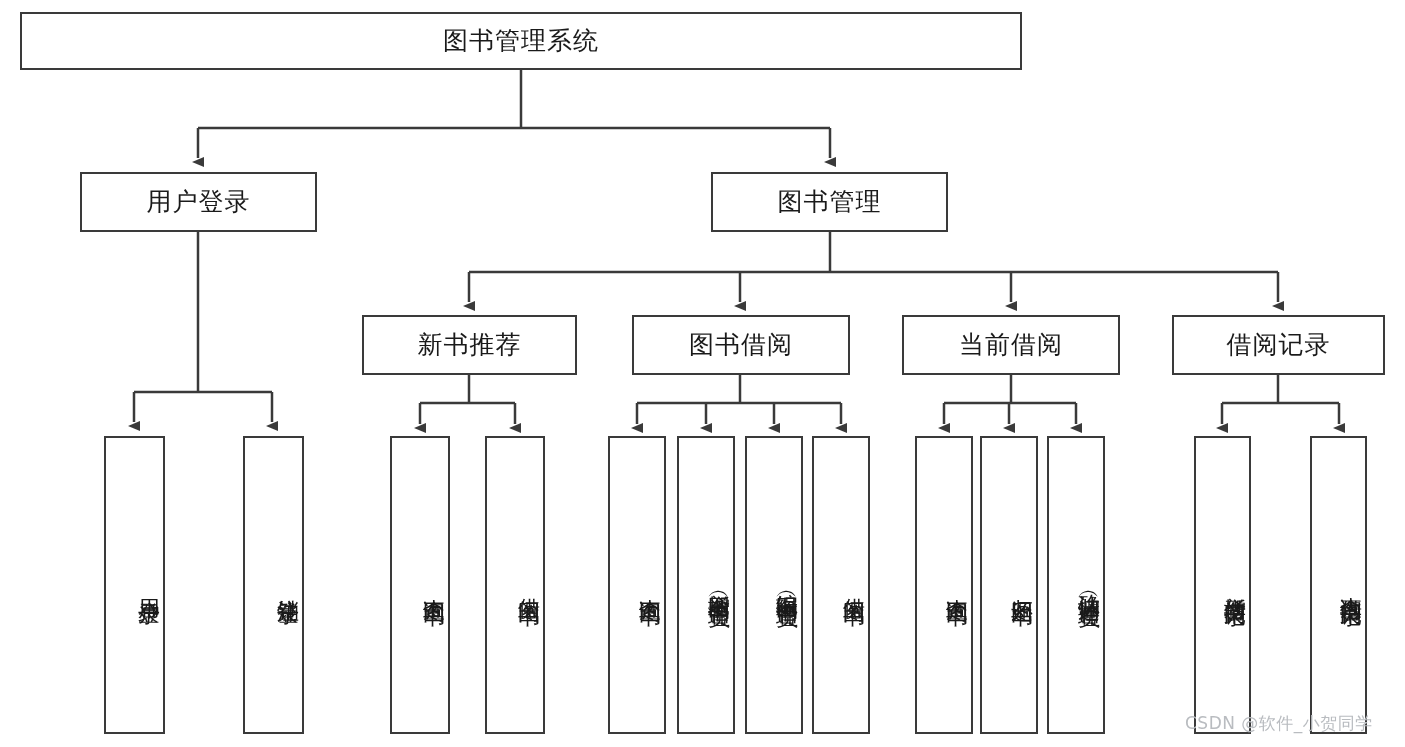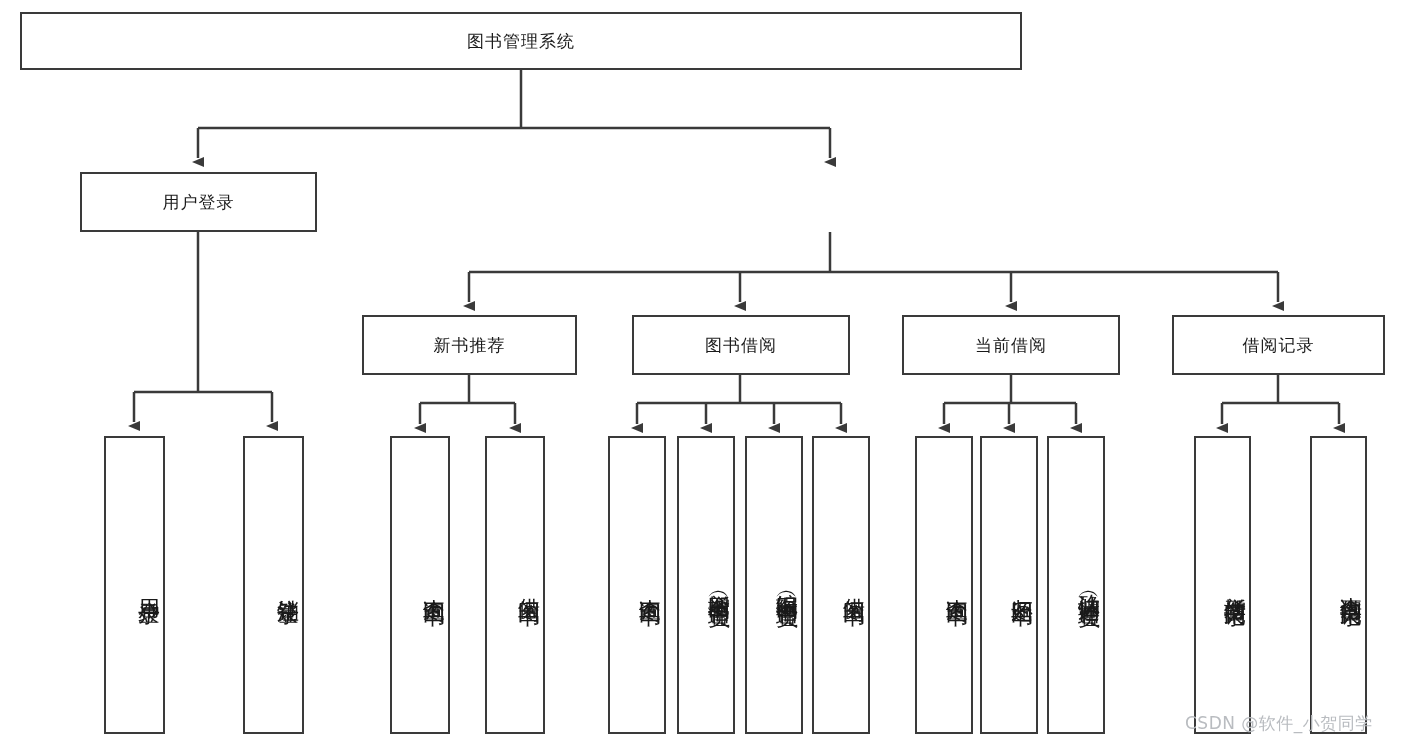--- a/index.html
+++ b/index.html
@@ -32,21 +32,21 @@
     background: #ffffff;
     border: 2px solid #3a3a3a;
     display: flex;
     align-items: center;
     justify-content: center;
     color: #1a1a1a;
     text-align: center;
     z-index: 2;
   }
   .node.h {
-    font-size: 17px;
+    font-size: 25px;
     line-height: 1.2;
     letter-spacing: 1px;
   }
   .node.v {
     writing-mode: vertical-rl;
     text-orientation: upright;
     font-size: 22px;
     line-height: 1.25;
     letter-spacing: 2px;
     padding: 6px 0;
@@ -125,20 +125,23 @@
     </g>
   </svg>
 
   <div class="node h" style="left:20px; top:12px; width:1002px; height:58px;">
     <span>图书管理系统</span>
   </div>
 
   <div class="node h" style="left:80px; top:172px; width:237px; height:60px;">
     <span>用户登录</span>
   </div>
+  <div class="node h" style="left:711px; top:172px; width:237px; height:60px;">
+    <span>图书管理</span>
+  </div>
 
   <div class="node h" style="left:632px; top:315px; width:218px; height:60px;">
     <span>图书借阅</span>
   </div>
   <div class="node h" style="left:362px; top:315px; width:215px; height:60px;">
     <span>新书推荐</span>
   </div>
   <div class="node h" style="left:1172px; top:315px; width:213px; height:60px;">
     <span>借阅记录</span>
   </div>

